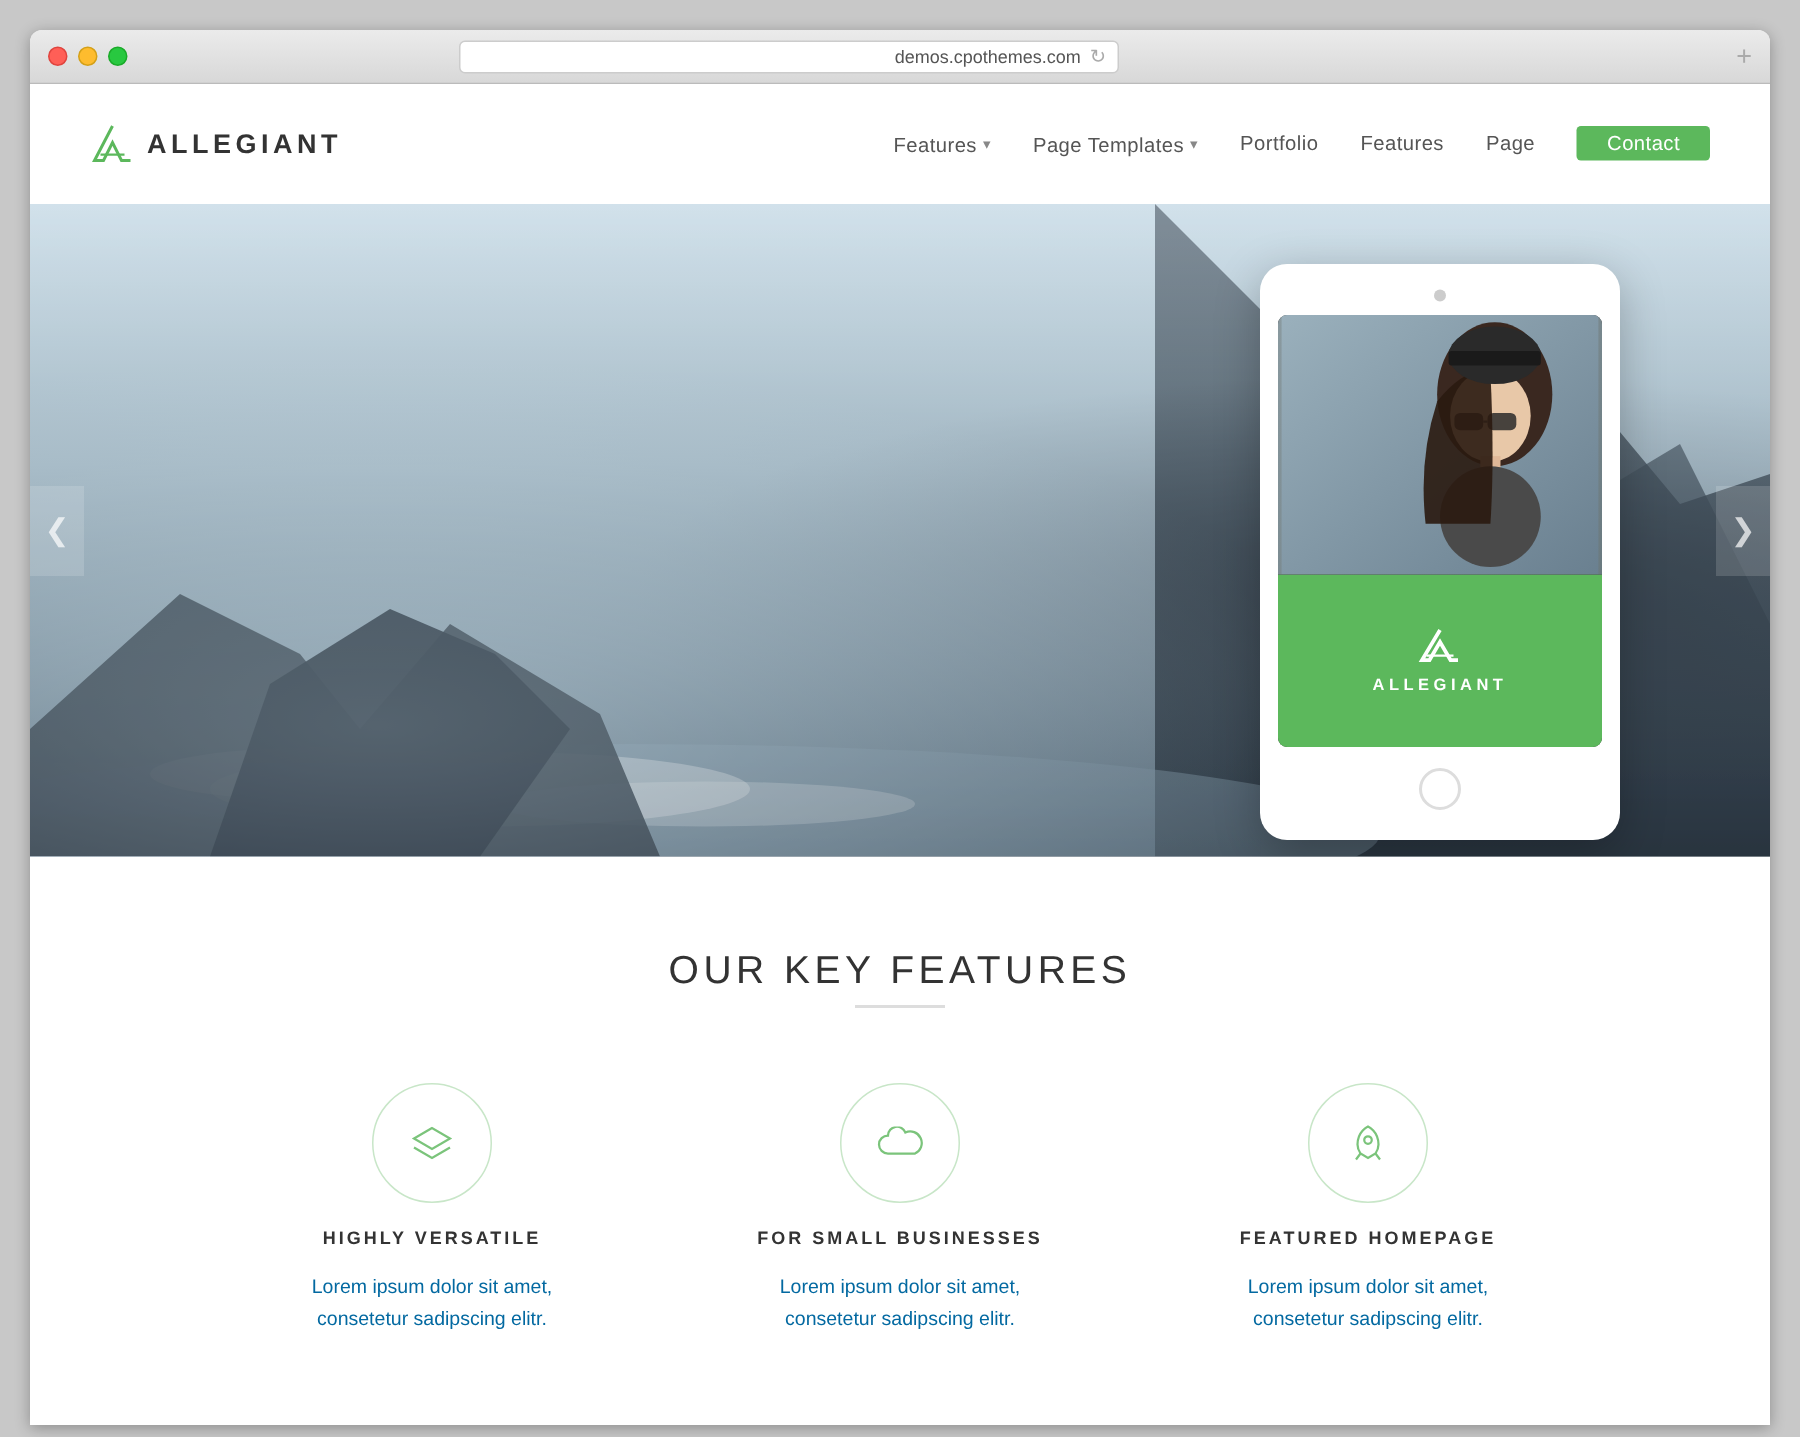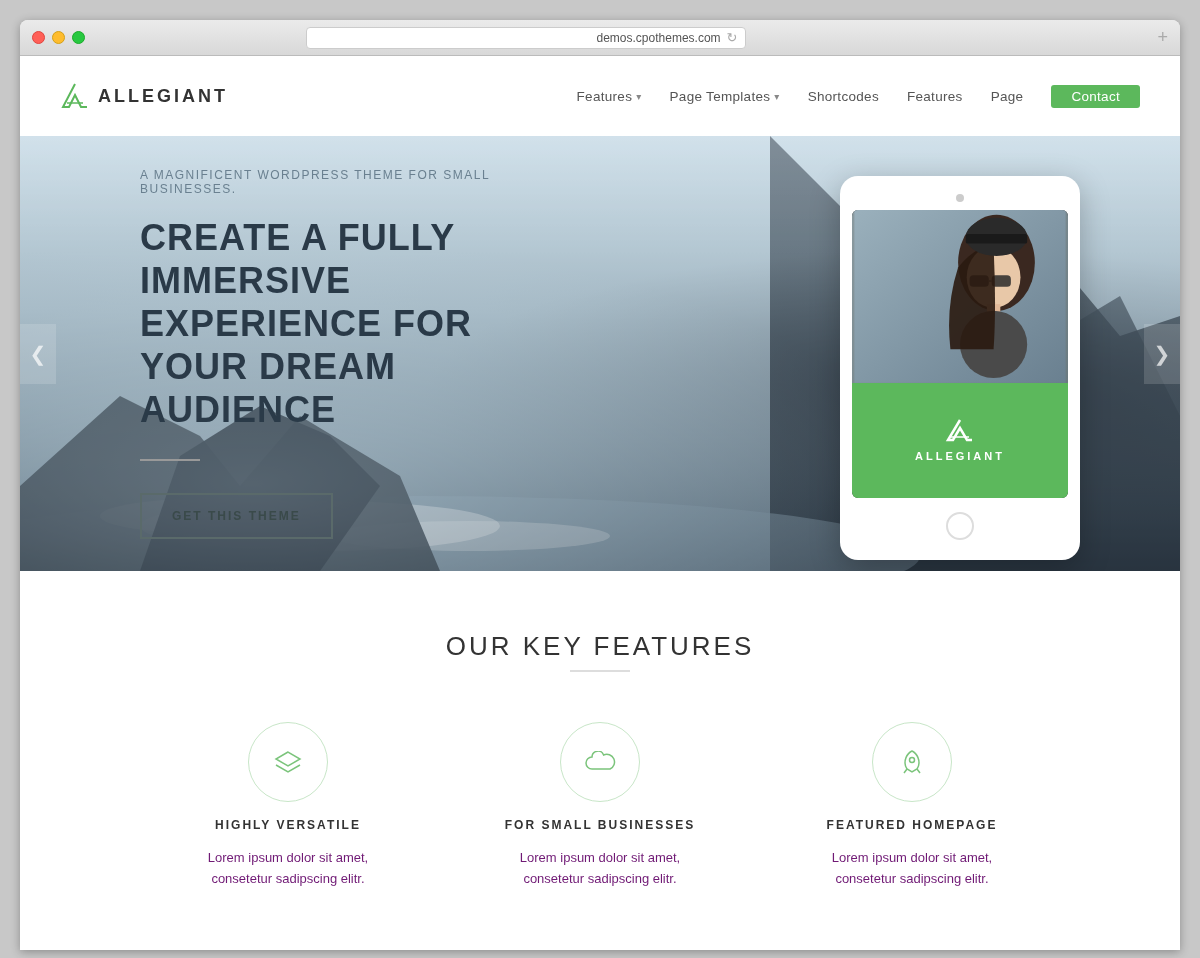--- a/index.html
+++ b/index.html
@@ -326,21 +326,21 @@
     .feature-name {
       font-size: 12px;
       font-weight: 700;
       letter-spacing: 2px;
       color: #333;
       text-transform: uppercase;
     }
 
     .feature-desc {
       font-size: 13px;
-      color: #701a75;
+      color: #0369a1;
       line-height: 1.6;
       max-width: 220px;
     }
   </style>
 </head>
 <body>
 
 <div class="browser-chrome">
   <div class="browser-titlebar">
     <div class="traffic-lights">
@@ -366,21 +366,21 @@
         <span class="logo-text">ALLEGIANT</span>
       </a>
       <ul class="nav-links">
         <li>
           <a href="#" class="has-dropdown">Features</a>
         </li>
         <li>
           <a href="#" class="has-dropdown">Page Templates</a>
         </li>
         <li>
-          <a href="#">Shortcodes</a>
+          <a href="#">Portfolio</a>
         </li>
         <li>
           <a href="#">Features</a>
         </li>
         <li>
           <a href="#">Page</a>
         </li>
         <li>
           <a href="#" class="contact-btn">Contact</a>
         </li>
@@ -415,26 +415,20 @@
         <ellipse cx="450" cy="400" rx="140" ry="15" fill="white" opacity="0.3"></ellipse>
 
         <polygon points="0,350 100,260 180,300 220,350 280,280 380,340 420,435 0,435" fill="#2a3540" opacity="0.9"></polygon>
         <polygon points="160,320 240,270 310,300 360,350 300,435 120,435" fill="#1a2530" opacity="0.95"></polygon>
       </svg>
 
       <div class="hero-arrow hero-arrow-left">
         <span>❮</span>
       </div>
 
-      <div class="hero-content">
-        <p class="hero-subtitle">A MAGNIFICENT WORDPRESS THEME FOR SMALL BUSINESSES.</p>
-        <h1 class="hero-title">CREATE A FULLY IMMERSIVE EXPERIENCE FOR YOUR DREAM AUDIENCE</h1>
-        <div class="hero-divider"></div>
-        <a href="#" class="hero-cta">GET THIS THEME</a>
-      </div>
 
       <div class="hero-arrow hero-arrow-right">
         <span>❯</span>
       </div>
 
       <div class="tablet-mockup">
         <div class="tablet-outer">
 
           <div style="text-align:center;margin-bottom:4px;">
             <div style="width:8px;height:8px;background:#ccc;border-radius:50%;display:inline-block;"></div>

